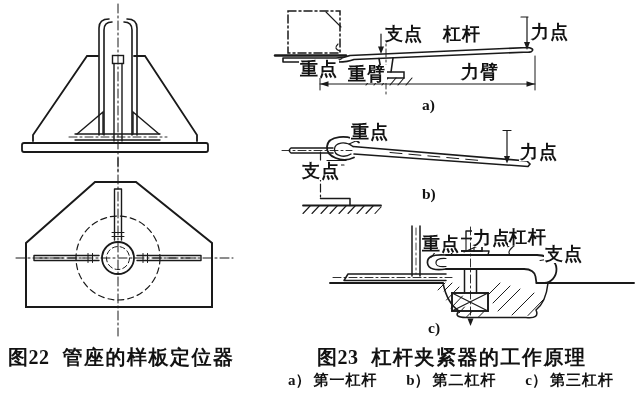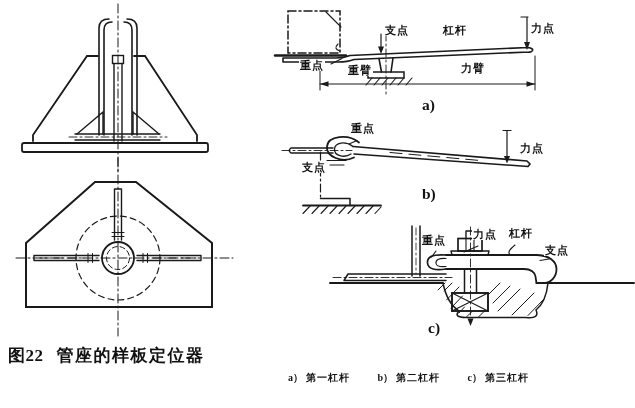--- a/index.html
+++ b/index.html
@@ -1,26 +1,26 @@
 <!DOCTYPE html>
 <html><head>
 <meta charset="utf-8">
 <style>
   html,body{margin:0;padding:0;background:#fff;}
   .page{position:relative;width:635px;height:408px;background:#ffffff;overflow:hidden;
         font-family:"Liberation Serif","DejaVu Serif",serif;}
   svg{position:absolute;left:0;top:0;}
-  .lbl{position:absolute;font-weight:bold;color:#121212;font-size:11px;line-height:1;
+  .lbl{position:absolute;font-weight:bold;color:#121212;font-size:18px;line-height:1;
        letter-spacing:1px;white-space:nowrap;background:#fff;padding:0 1px;}
   .tag{position:absolute;font-weight:bold;color:#121212;font-size:15.5px;line-height:1;
        white-space:nowrap;}
-  .caption{position:absolute;font-weight:bold;color:#121212;font-size:17px;line-height:1;
+  .caption{position:absolute;font-weight:bold;color:#121212;font-size:20px;line-height:1;
        letter-spacing:1.5px;white-space:nowrap;}
   .caption .fignum{margin-right:13px;letter-spacing:0.5px;}
-  .legend{position:absolute;font-weight:bold;color:#121212;font-size:10px;line-height:1;
+  .legend{position:absolute;font-weight:bold;color:#121212;font-size:15px;line-height:1;
        letter-spacing:1px;white-space:nowrap;}
   .legend .item{margin-right:24px;}
   .legend .item:last-child{margin-right:0;}
   .legend .key{margin-right:3px;letter-spacing:0;}
 </style>
 </head>
 <body>
 
 <div class="page">
 
@@ -167,19 +167,22 @@
 
   <span class="lbl" style="left:421px;top:235px;">重点</span>
   <span class="lbl" style="left:472px;top:229px;">力点</span>
   <span class="lbl" style="left:508px;top:228px;">杠杆</span>
   <span class="lbl" style="left:544px;top:245px;">支点</span>
   <span class="tag" style="left:428px;top:320px;">c)</span>
 
   <div class="caption" style="left:8px;top:347px;">
     <span class="fignum">图22</span><span>管座的样板定位器</span>
   </div>
+  <div class="caption" style="left:317px;top:347px;">
+    <span class="fignum">图23</span><span>杠杆夹紧器的工作原理</span>
+  </div>
   <div class="legend" style="left:288px;top:373px;">
     <span class="item"><span class="key">a）</span><span>第一杠杆</span></span>
     <span class="item"><span class="key">b）</span><span>第二杠杆</span></span>
     <span class="item"><span class="key">c）</span><span>第三杠杆</span></span>
   </div>
 
 </div>
 
 </body></html>

